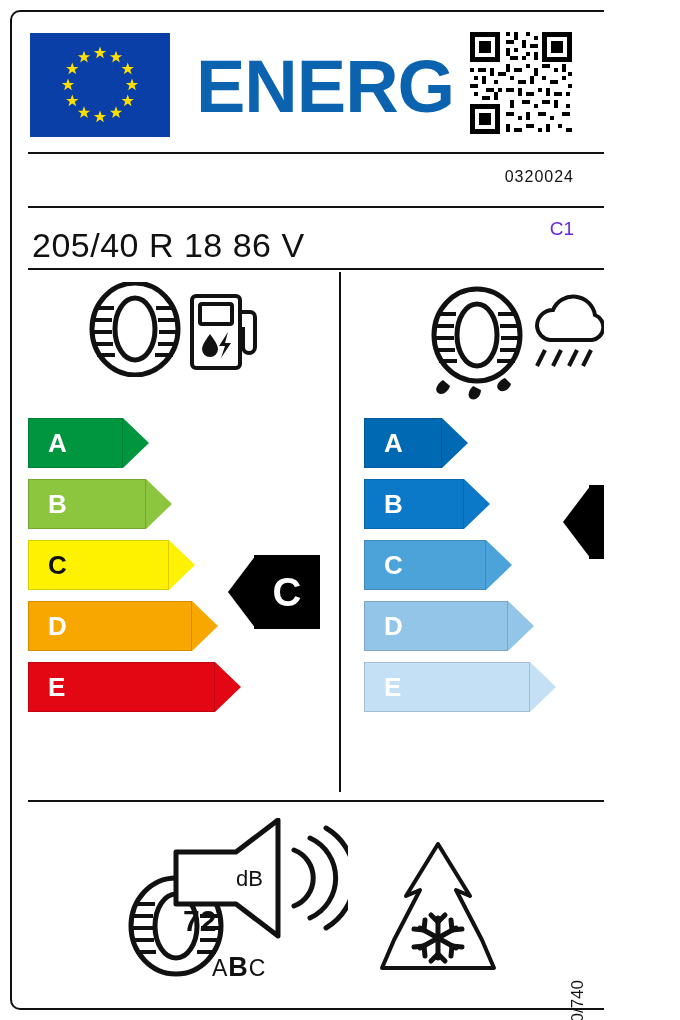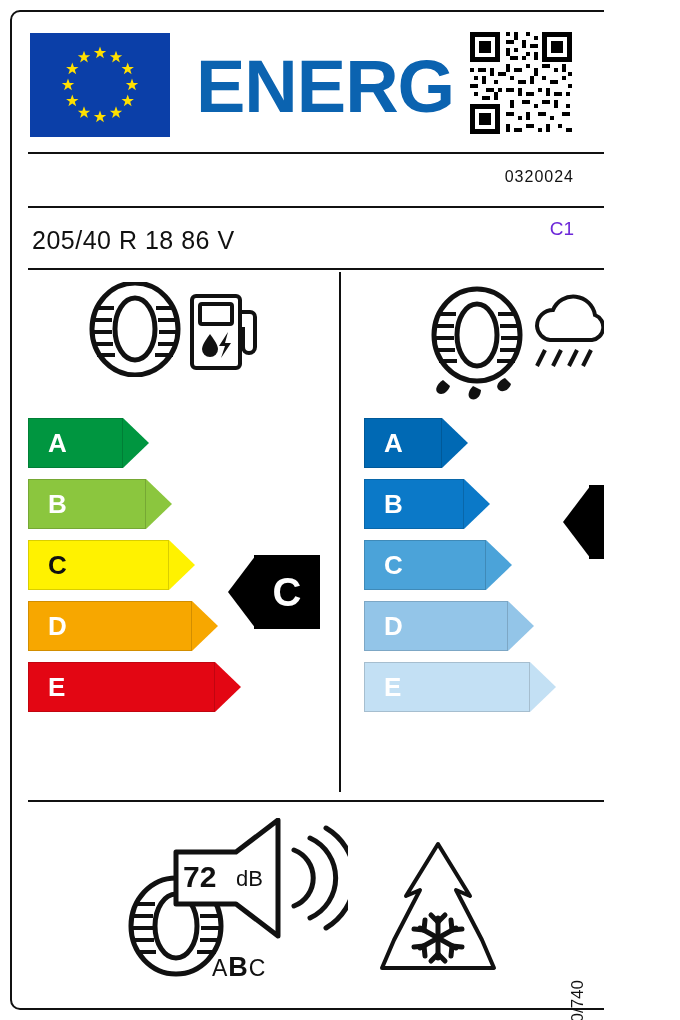--- a/index.html
+++ b/index.html
@@ -35,21 +35,21 @@
 
   .rule{position:absolute;background:#111;}
 
   .brand{
     position:absolute;left:34px;top:168px;font-size:19px;color:#111;letter-spacing:1px;
   }
   .code{
     position:absolute;right:30px;top:168px;font-size:16px;color:#111;letter-spacing:1px;
   }
   .size{
-    position:absolute;left:32px;top:226px;font-size:25px;color:#111;letter-spacing:0.5px;
+    position:absolute;left:32px;top:226px;font-size:34px;color:#111;letter-spacing:0.5px;
   }
   .cls{
     position:absolute;right:30px;top:218px;font-size:19px;color:#6d28d9;
   }
 
   
   .vsplit{position:absolute;left:339px;top:272px;width:2px;height:520px;background:#111;}
 
   
   .tyre-ico{position:absolute;}
@@ -87,21 +87,21 @@
     border-right:28px solid #000;
   }
   .result .rletter{
     position:absolute;right:0;top:0;width:66px;height:74px;line-height:74px;
     text-align:center;color:#fff;font-size:40px;font-weight:bold;
   }
 
   
   .hrule-bottom{position:absolute;left:28px;top:800px;width:624px;height:2px;background:#111;}
   .db-value{
-    position:absolute;font-size:30px;font-weight:bold;color:#111;
+    position:absolute;font-size:30px;font-weight:bold;color:#111;margin-top:44px;
   }
   .db-unit{
     position:absolute;font-size:22px;color:#111;
   }
   .abc{
     position:absolute;font-size:23px;color:#111;letter-spacing:1px;
   }
   .abc b{font-size:27px;}
   .datecode{
     position:absolute;right:16px;bottom:40px;

